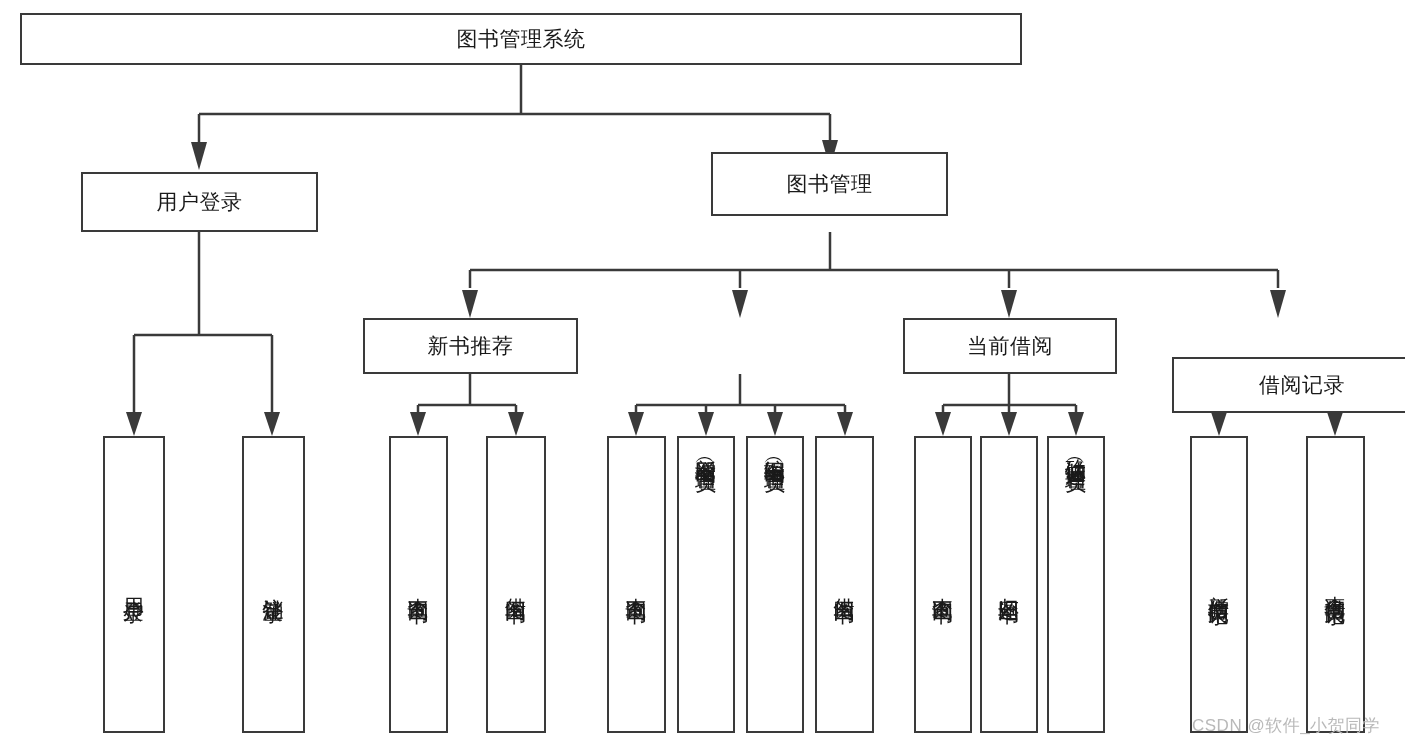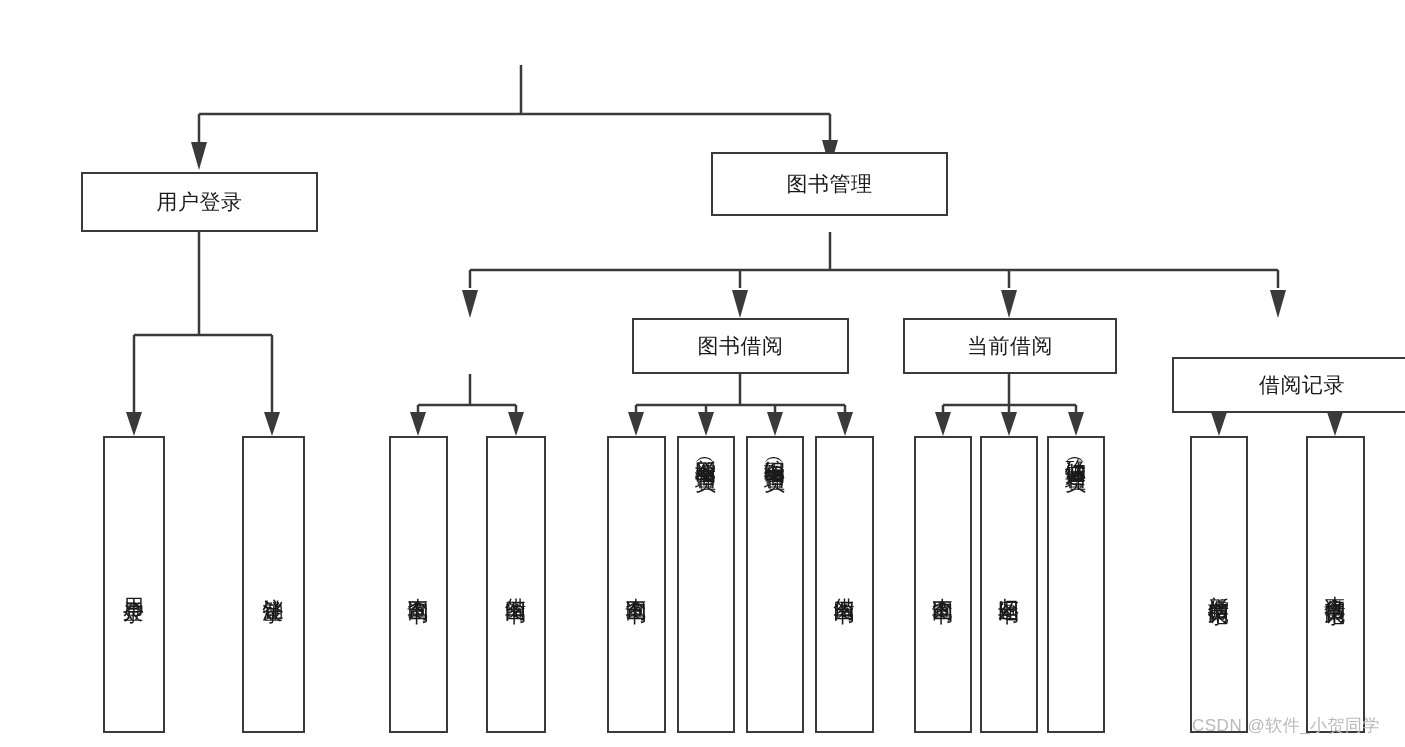--- a/index.html
+++ b/index.html
@@ -135,30 +135,33 @@
       <polygon points="775,436 767,412 783,412"></polygon>
       <polygon points="845,436 837,412 853,412"></polygon>
       <polygon points="943,436 935,412 951,412"></polygon>
       <polygon points="1009,436 1001,412 1017,412"></polygon>
       <polygon points="1076,436 1068,412 1084,412"></polygon>
       <polygon points="1219,436 1211,412 1227,412"></polygon>
       <polygon points="1335,436 1327,412 1343,412"></polygon>
     </g>
   </svg>
 
+  <div class="node h" style="left:20px; top:13px; width:1002px; height:52px;">
+    <span class="node-label">图书管理系统</span>
+  </div>
 
   <div class="node h" style="left:81px; top:172px; width:237px; height:60px;">
     <span class="node-label">用户登录</span>
   </div>
   <div class="node h" style="left:711px; top:152px; width:237px; height:64px;">
     <span class="node-label">图书管理</span>
   </div>
 
-  <div class="node h" style="left:632px; top:318px; width:217px; height:56px;">
-    <span class="node-label">图书借阅</span>
+  <div class="node h" style="left:363px; top:318px; width:215px; height:56px;">
+    <span class="node-label">新书推荐</span>
   </div>
   <div class="node h" style="left:903px; top:318px; width:214px; height:56px;text-align:center;">
     <span class="node-label">当前借阅</span>
   </div>
   <div class="node h" style="left:1172px; top:318px; width:260px; height:56px;margin-top:39px;">
     <span class="node-label">借阅记录</span>
   </div>
 
   <div class="node v mid" style="left:103px; top:436px; width:62px; height:297px;">
     <span class="node-label">用户登录</span>

